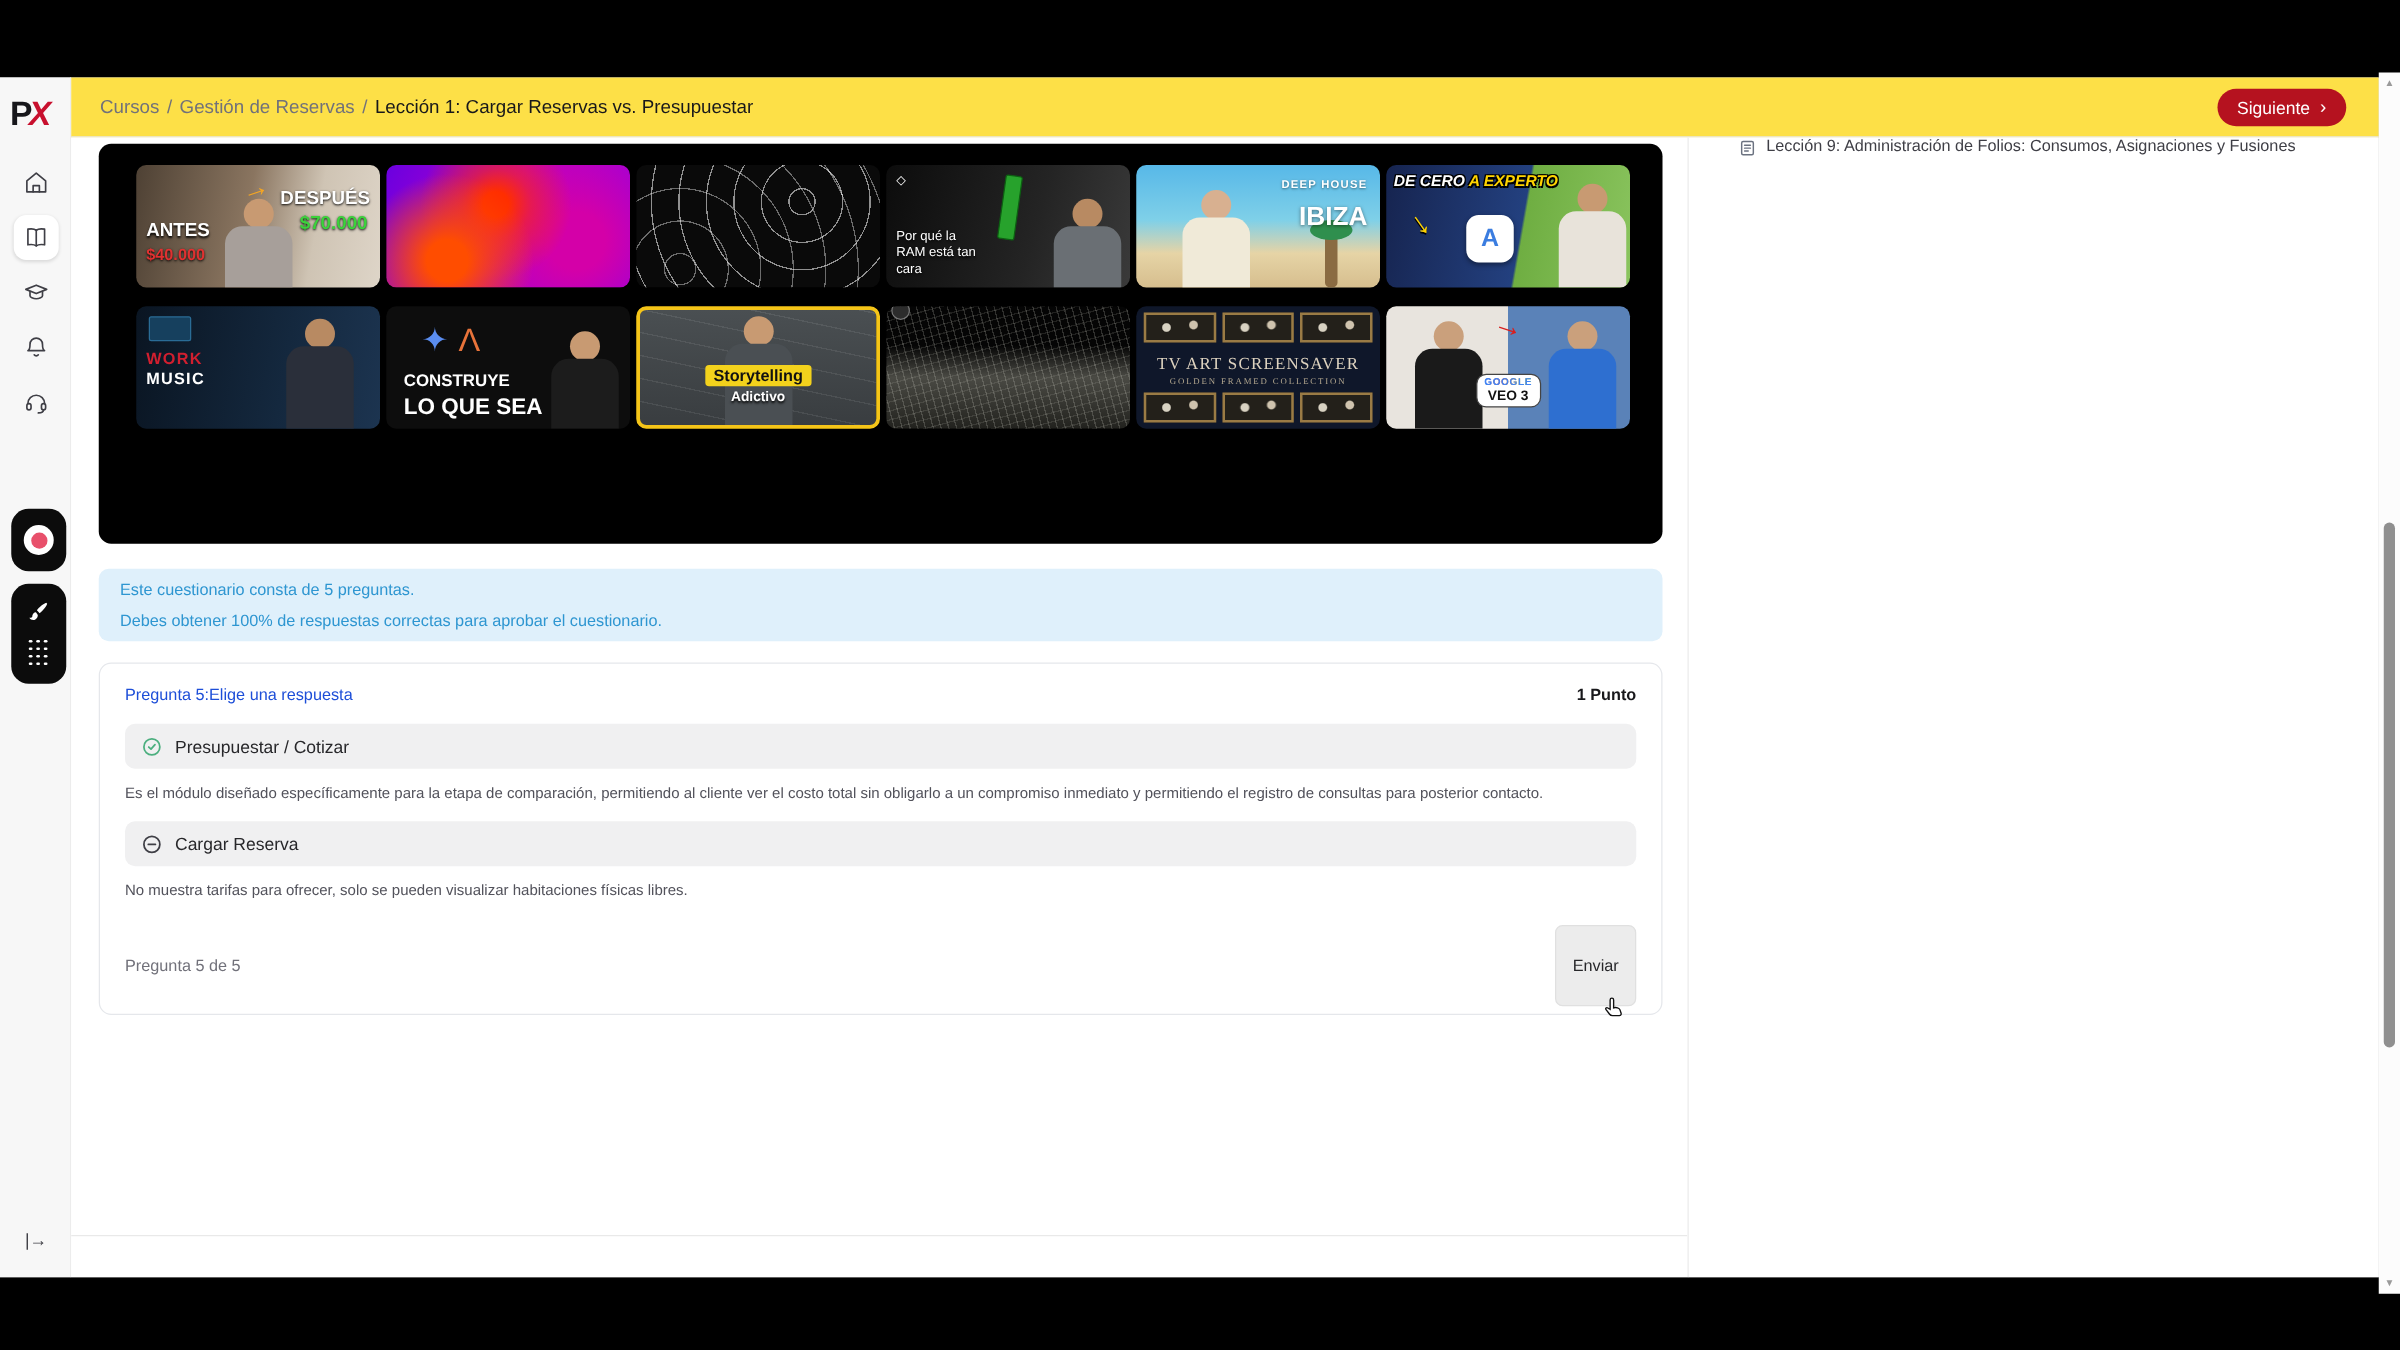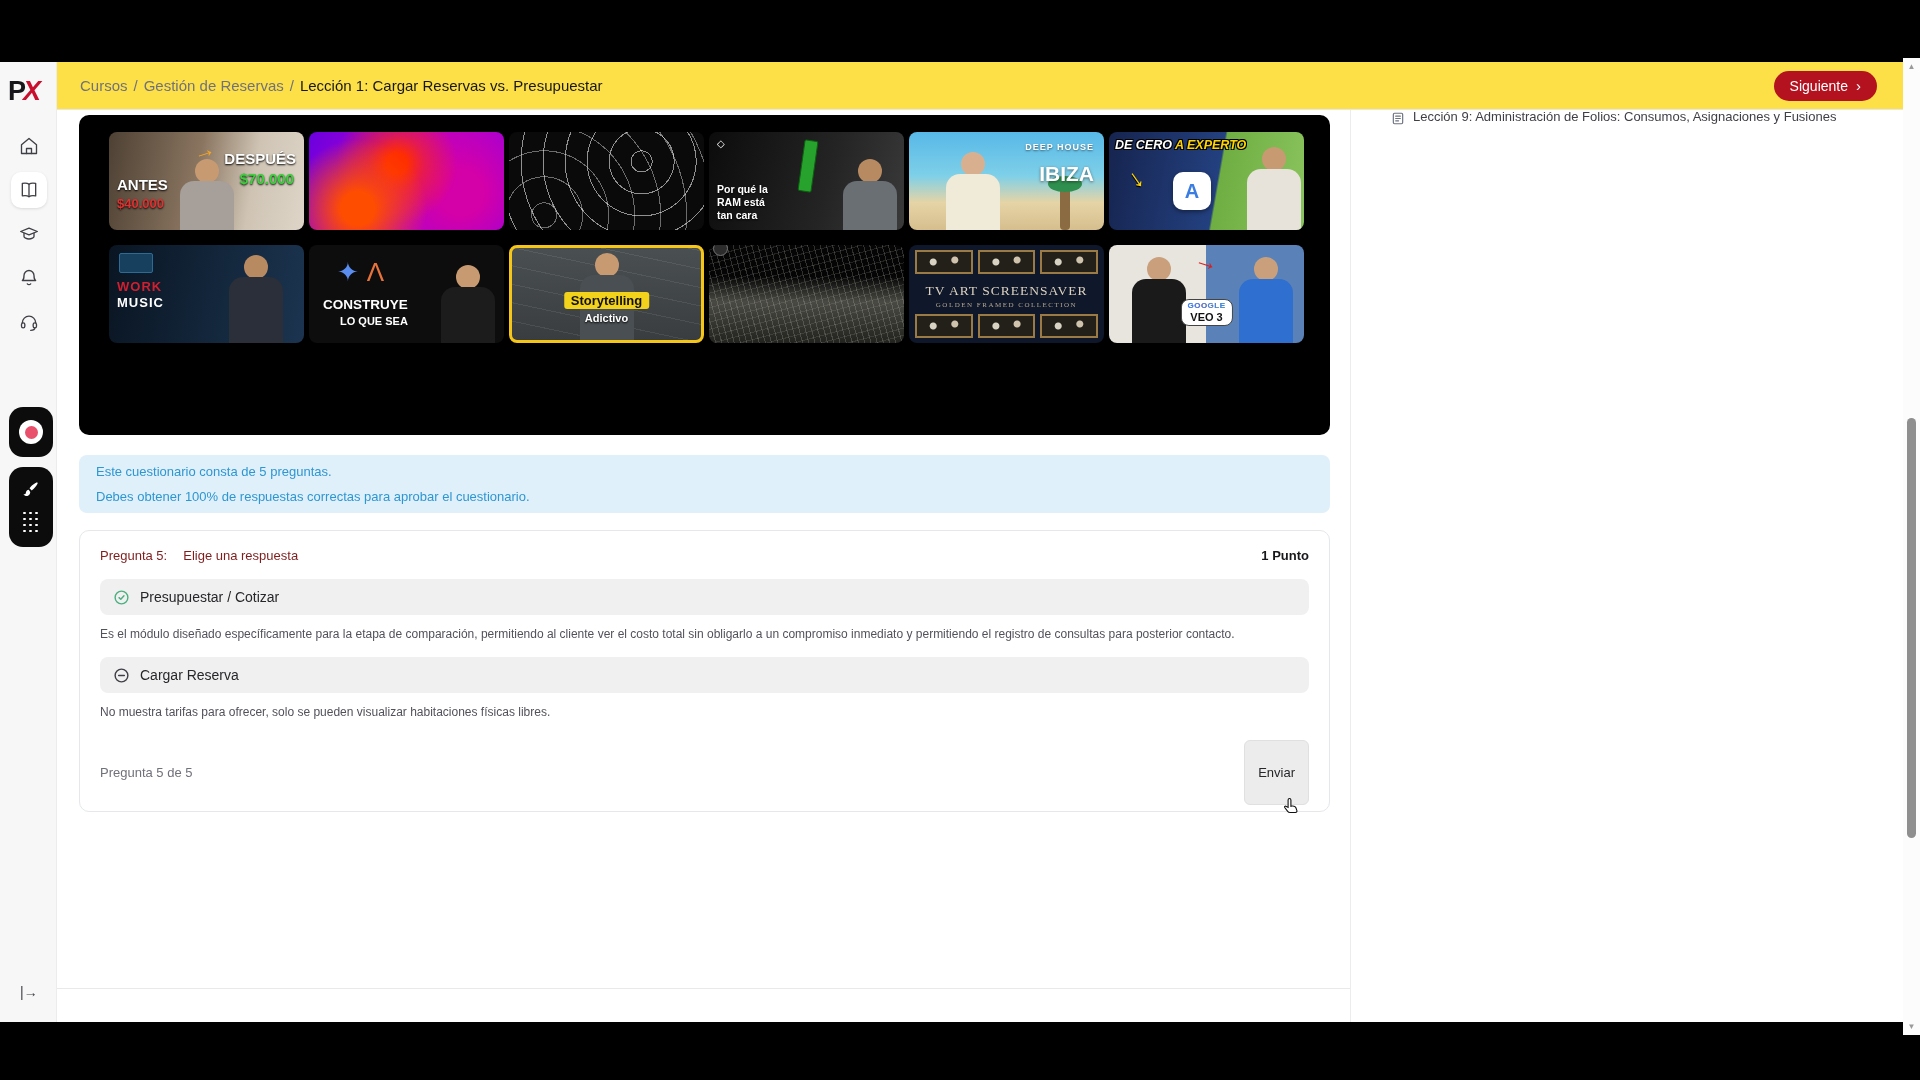--- a/index.html
+++ b/index.html
@@ -67,21 +67,21 @@
       linear-gradient(120deg,#6a00e0,#b800c8 45%,#8a00e8); }
 
   .t-topo { background:
       repeating-radial-gradient(circle at 68% 30%, transparent 0 10px, rgba(255,255,255,.55) 10px 11px, transparent 11px 22px),
       repeating-radial-gradient(circle at 18% 85%, transparent 0 12px, rgba(255,255,255,.4) 12px 13px, transparent 13px 26px),
       #0a0a0a; }
 
   .t-ram { background:linear-gradient(105deg,#0c0c0c,#242424 60%,#3a3a3a); }
   .t-ram .stick { position:absolute; left:92px; top:8px; width:14px; height:52px; background:#27a22c; border:1px solid #0d5f12;
                   border-radius:2px; transform:rotate(8deg); }
-  .t-ram .cap { position:absolute; left:8px; bottom:8px; width:66px; color:#fff; font-weight:700; font-size:10.5px; line-height:1.25;
+  .t-ram .cap { position:absolute; left:8px; bottom:8px; width:66px; color:#fff; font-weight:400; font-size:10.5px; line-height:1.25;
                 text-shadow:0 1px 2px #000; }
   .t-ram .dm { position:absolute; left:8px; top:6px; color:#fff; font-size:10px; }
 
   .t-ibiza { background:linear-gradient(180deg,#57b8e8 0%,#7fd0e8 45%,#e6d4a6 72%,#d6be8e); }
   .t-ibiza .l1 { position:absolute; right:10px; top:10px; color:#fff; font-size:9px; letter-spacing:1px; font-weight:700;
                  text-shadow:0 1px 2px rgba(0,0,0,.5); }
   .t-ibiza .l2 { position:absolute; right:10px; top:6px; color:#fff; font-size:21px; font-weight:700; text-shadow:0 1px 3px rgba(0,0,0,.5);margin-top:24px; }
   .t-ibiza .palm { position:absolute; right:34px; bottom:0; width:10px; height:44px; background:#8a6b42; border-radius:4px; }
   .t-ibiza .palm::before { content:''; position:absolute; left:-12px; top:-10px; width:34px; height:16px; background:#2f8f4e; border-radius:50%; }
 
@@ -97,21 +97,21 @@
 
   .t-work { background:linear-gradient(100deg,#0a1522,#14283e 60%,#1c3450); }
   .t-work .w1 { position:absolute; left:8px; top:34px; color:#d11f2f; font-weight:800; font-size:13px; letter-spacing:1px; }
   .t-work .w2 { position:absolute; left:8px; top:50px; color:#fff; font-weight:800; font-size:13px; letter-spacing:1px; }
   .t-work .mon { position:absolute; left:10px; top:8px; width:34px; height:20px; background:#16405e; border:1px solid #2a6c96; border-radius:2px; }
 
   .t-construye { background:#0d0d0d; }
   .t-construye .logos { position:absolute; left:28px; top:12px; font-size:26px; }
   .t-construye .s1 { color:#5a8df0; } .t-construye .s2 { color:#e8733a; margin-left:8px; }
   .t-construye .c1 { position:absolute; left:14px; top:52px; color:#fff; font-weight:800; font-size:13.5px; }
-  .t-construye .c2 { position:absolute; left:31px; top:70px; color:#fff; font-weight:800; font-size:11px; }
+  .t-construye .c2 { position:absolute; left:14px; top:70px; color:#fff; font-weight:800; font-size:18px; }
 
   .t-story { background:
       repeating-linear-gradient(12deg, rgba(255,255,255,.08) 0 1px, transparent 1px 18px),
       linear-gradient(#4a4f52,#393d40);
       border:3px solid #f5c518; }
   .t-story .hl { position:absolute; left:50%; transform:translateX(-50%); top:44px; background:#f3d21c; color:#111;
                  font-weight:800; font-size:13px; padding:1px 7px; border-radius:3px; white-space:nowrap; }
   .t-story .ad { position:absolute; left:50%; transform:translateX(-50%); top:64px; color:#fff; font-weight:800; font-size:11px;
                  text-shadow:0 1px 2px #000; }
 
@@ -144,21 +144,21 @@
 
   
   .notice { position:absolute; left:22px; top:345px; width:1251px; height:58px; background:#dff0fb; border-radius:8px;
             padding:9px 17px; display:flex; flex-direction:column; justify-content:space-between; }
   .notice p { color:#2e96d1; font-size:13px; }
 
   
   .card { position:absolute; left:22px; top:420px; width:1251px; height:282px; background:#fff;
           border:1px solid #e5e7eb; border-radius:10px; padding:17px 20px; }
   .q-head { display:flex; justify-content:space-between; align-items:baseline; }
-  .q-meta { display:flex; gap:16px; font-size:13px; color:#7f1d1d; }
+  .q-meta { display:flex; gap:0; font-size:13px; color:#1d4ed8; }
   .q-points { font-size:13px; font-weight:700; color:#18181b; }
   .q-text { margin-top:13px; font-size:14px; font-weight:700; color:#18181b; }
   .option { margin-top:16px; height:36px; background:#f0f0f1; border-radius:8px; display:flex; align-items:center;
             gap:10px; padding:0 13px; }
   .option .lbl { font-size:14px; color:#27272a; }
   .opt-exp { margin-top:12px; font-size:12px; color:#52525b; }
   .q-foot { margin-top:21px; display:flex; justify-content:space-between; align-items:center; }
   .q-progress { font-size:13px; color:#71717a; }
   .btn-submit { position:relative; background:#ececec; border:1px solid #e0e0e0; border-radius:6px; padding:24px 13px;
                 font-size:13px; color:#27272a; font-family:inherit; }

